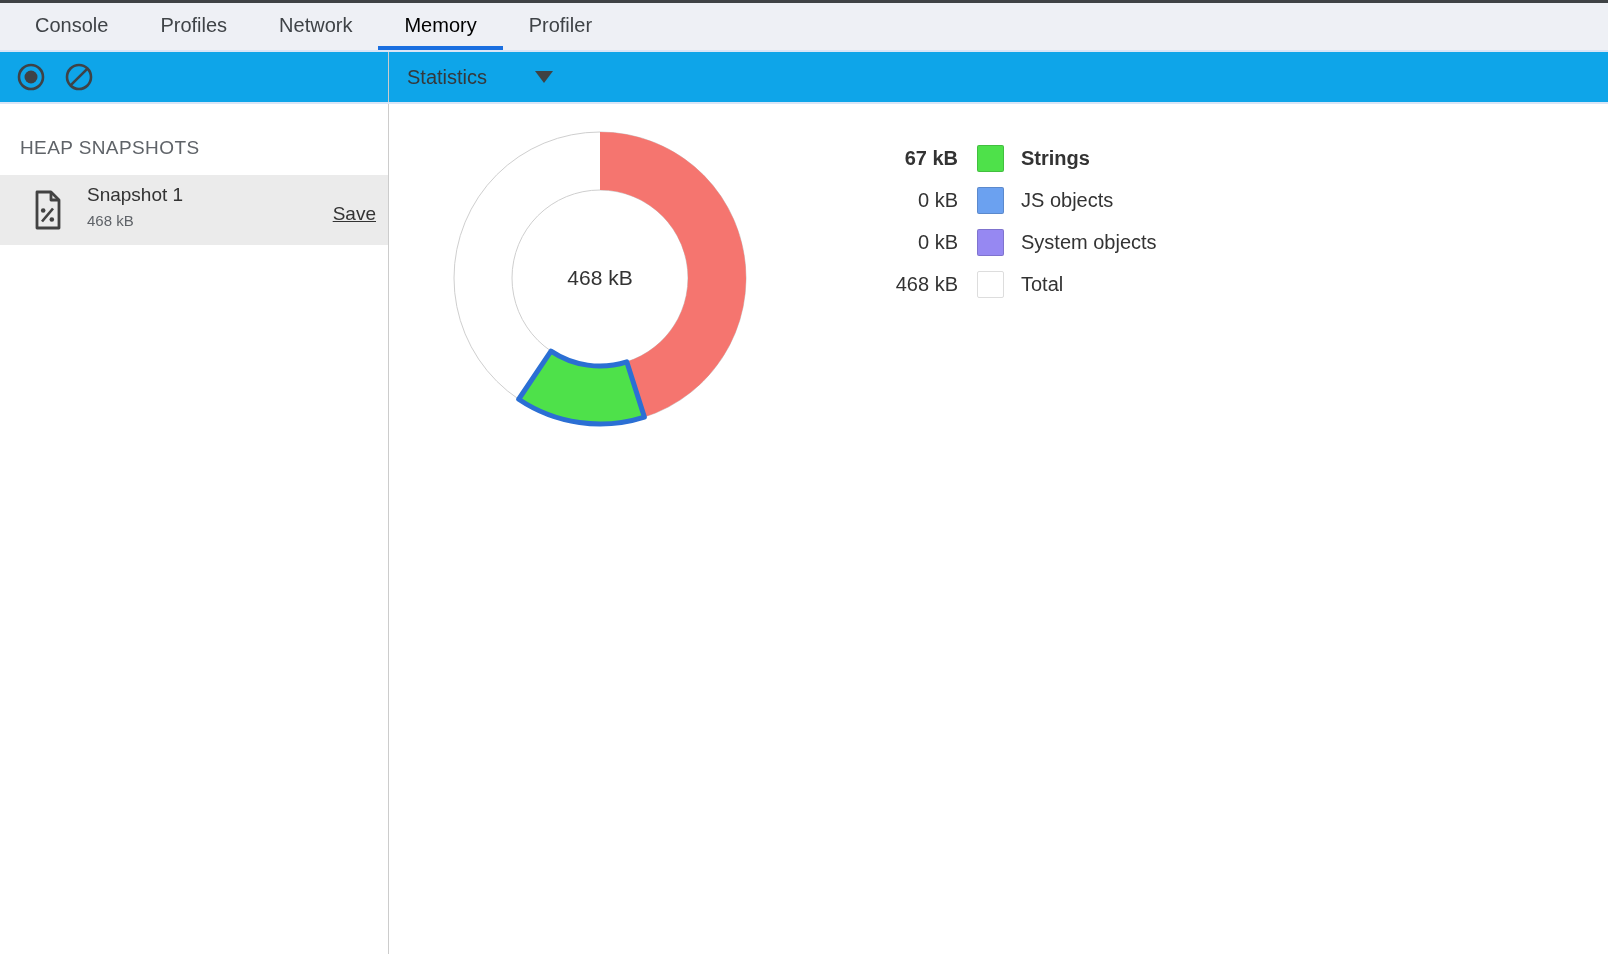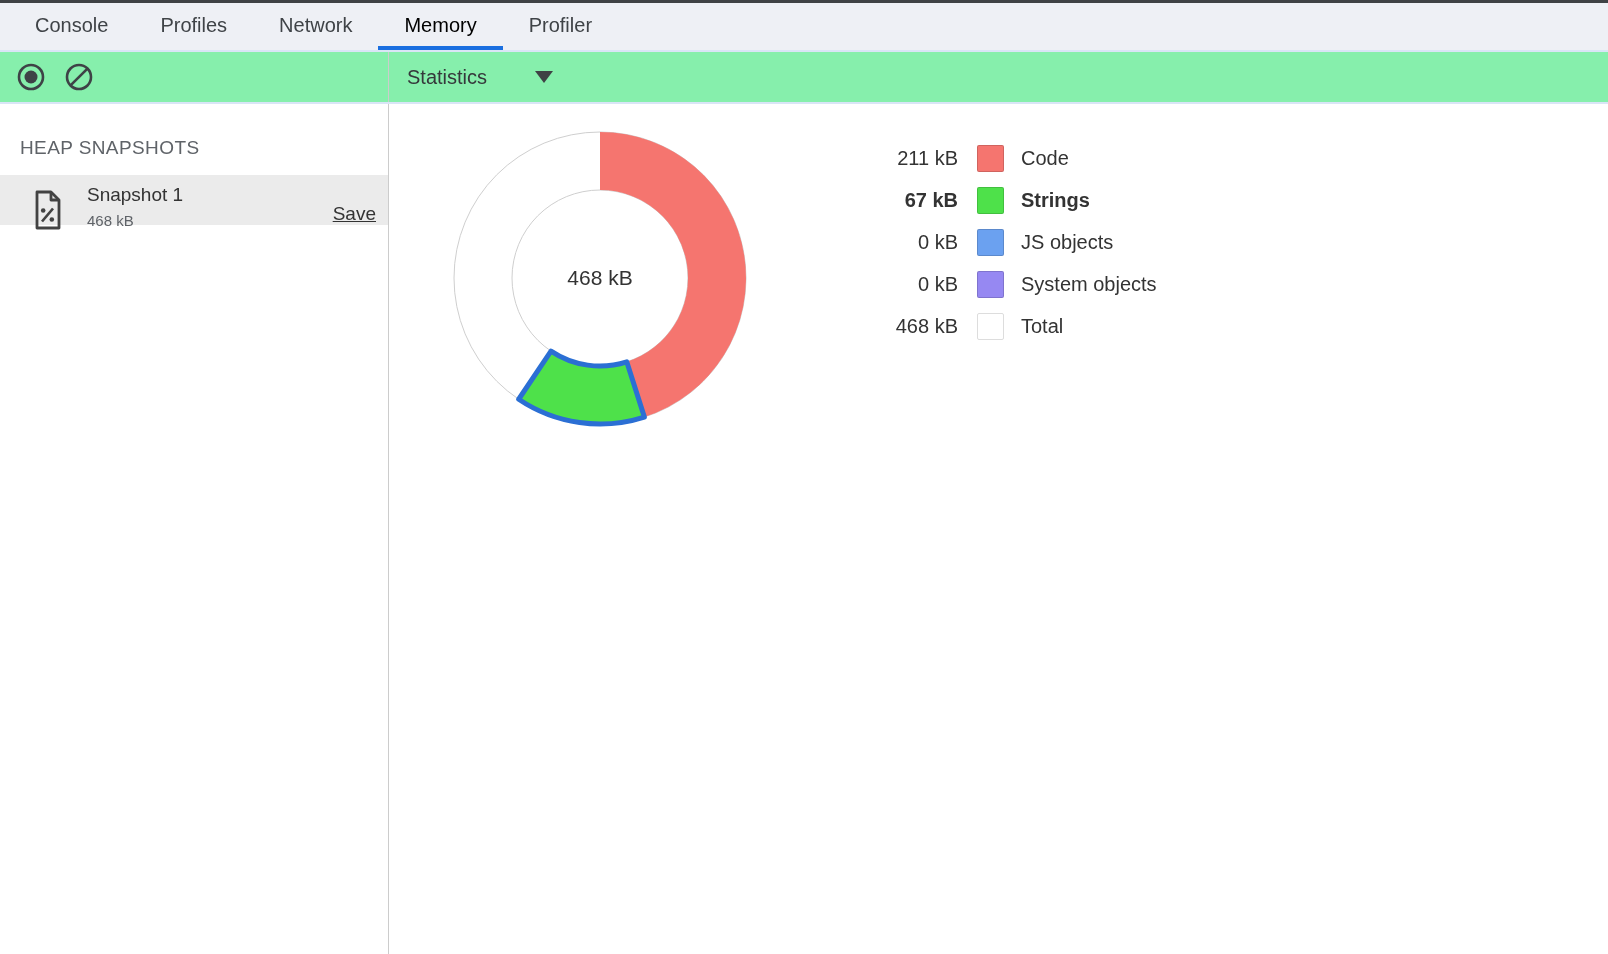--- a/index.html
+++ b/index.html
@@ -13,38 +13,38 @@
   
   .tabbar { height:49px; background:#eef0f5; border-bottom:2px solid #d9e5f6;
             display:flex; align-items:flex-end;padding-left:9px; }
   .tab { position:relative; padding:0 26px; line-height:49px; font-size:20px;
          color:#3f4347; cursor:pointer; }
   .tab.active { color:#000000;margin-top:32px; }
   .tab.active::after { content:""; position:absolute; left:0; right:0; bottom:0;
                        height:4px; background:#1a6fe0; }
 
   
-  .toolbar { height:52px; background:#86efac; border-bottom:2px solid #d9e5f6; display:flex; }
+  .toolbar { height:52px; background:#0ea5e9; border-bottom:2px solid #d9e5f6; display:flex; }
   .toolbar-left { width:389px; border-right:1px solid #ccc; display:flex;
                   align-items:center; padding-left:16px; gap:18px; }
   .icon-btn { width:30px; height:30px; display:flex; align-items:center;
               justify-content:center; cursor:pointer; }
   .toolbar-right { flex:1; display:flex; align-items:center; padding-left:18px; }
   .view-select { display:flex; align-items:center; font-size:20px; color:#35383b; cursor:pointer; }
   .view-select .caret { width:0; height:0; margin-left:48px;
                         border-left:9px solid transparent; border-right:9px solid transparent;
                         border-top:12px solid #3f4245; }
 
   
   .content { display:flex; height:897px; }
   .sidebar { width:389px; border-right:1px solid #ccc; background:#fff; }
   .sidebar-title { margin:28px 0 0 22px; font-size:20px; color:#333; line-height:24px; }
   .sidebar-section { margin:33px 0 16px 20px; font-size:19px; color:#5f6368;
                      letter-spacing:0.4px; line-height:22px; }
-  .snapshot-row { margin-top:8px; height:50px; background:#ebebeb; position:relative; cursor:pointer; }
+  .snapshot-row { margin-top:8px; height:70px; background:#ebebeb; position:relative; cursor:pointer; }
   .snapshot-icon { position:absolute; left:30px; top:14px; }
   .snapshot-name { position:absolute; left:87px; top:9px; font-size:19px; color:#333; }
   .snapshot-size { position:absolute; left:87px; top:37px; font-size:15px; color:#5f6368; }
   .save-link { position:absolute; right:12px; top:28px; font-size:19px; color:#333;
                text-decoration:underline; cursor:pointer; }
 
   .main { flex:1; position:relative; background:#fff; }
   #donut-svg { position:absolute; left:56px; top:19px; overflow:visible; }
   #donut-svg path { cursor:pointer; }
   .donut-center-label { font-size:21px; fill:#333; }
@@ -115,25 +115,20 @@
     <div class="main">
       <svg id="donut-svg" width="310" height="310" viewBox="0 0 310 310">
           <circle cx="155" cy="155" r="146" fill="none" stroke="#cfcfcf" stroke-width="1"></circle>
           <circle cx="155" cy="155" r="88" fill="none" stroke="#cfcfcf" stroke-width="1"></circle>
           <path d="M 155.00 9.00 A 146 146 0 0 1 199.37 294.09 L 181.74 238.84 A 88 88 0 0 0 155.00 67.00 Z" fill="#f5756f"></path>
           <path d="M 73.68 276.26 A 146 146 0 0 1 72.06 275.16 L 105.01 227.42 A 88 88 0 0 0 105.99 228.09 Z" fill="#f8c64c"></path>
           <path d="M 199.37 294.09 A 146 146 0 0 1 73.68 276.26 L 105.99 228.09 A 88 88 0 0 0 181.74 238.84 Z" fill="#4ee14a" stroke="#2b6fd4" stroke-width="5" stroke-linejoin="round"></path>
           <text x="155" y="162" text-anchor="middle" class="donut-center-label">468 kB</text>
         </svg>
       <div id="legend">
-          <div class="legend-row">
-            <div class="legend-value">211 kB</div>
-            <span class="legend-swatch" style="background: rgb(245, 117, 111); border: 1px solid rgba(0, 0, 0, 0.15);"></span>
-            <div class="legend-label">Code</div>
-          </div>
           <div class="legend-row selected">
             <div class="legend-value">67 kB</div>
             <span class="legend-swatch" style="background: rgb(78, 225, 74); border: 1px solid rgba(0, 0, 0, 0.15);"></span>
             <div class="legend-label">Strings</div>
           </div>
           <div class="legend-row">
             <div class="legend-value">0 kB</div>
             <span class="legend-swatch" style="background: rgb(107, 161, 240); border: 1px solid rgba(0, 0, 0, 0.15);"></span>
             <div class="legend-label">JS objects</div>
           </div>

